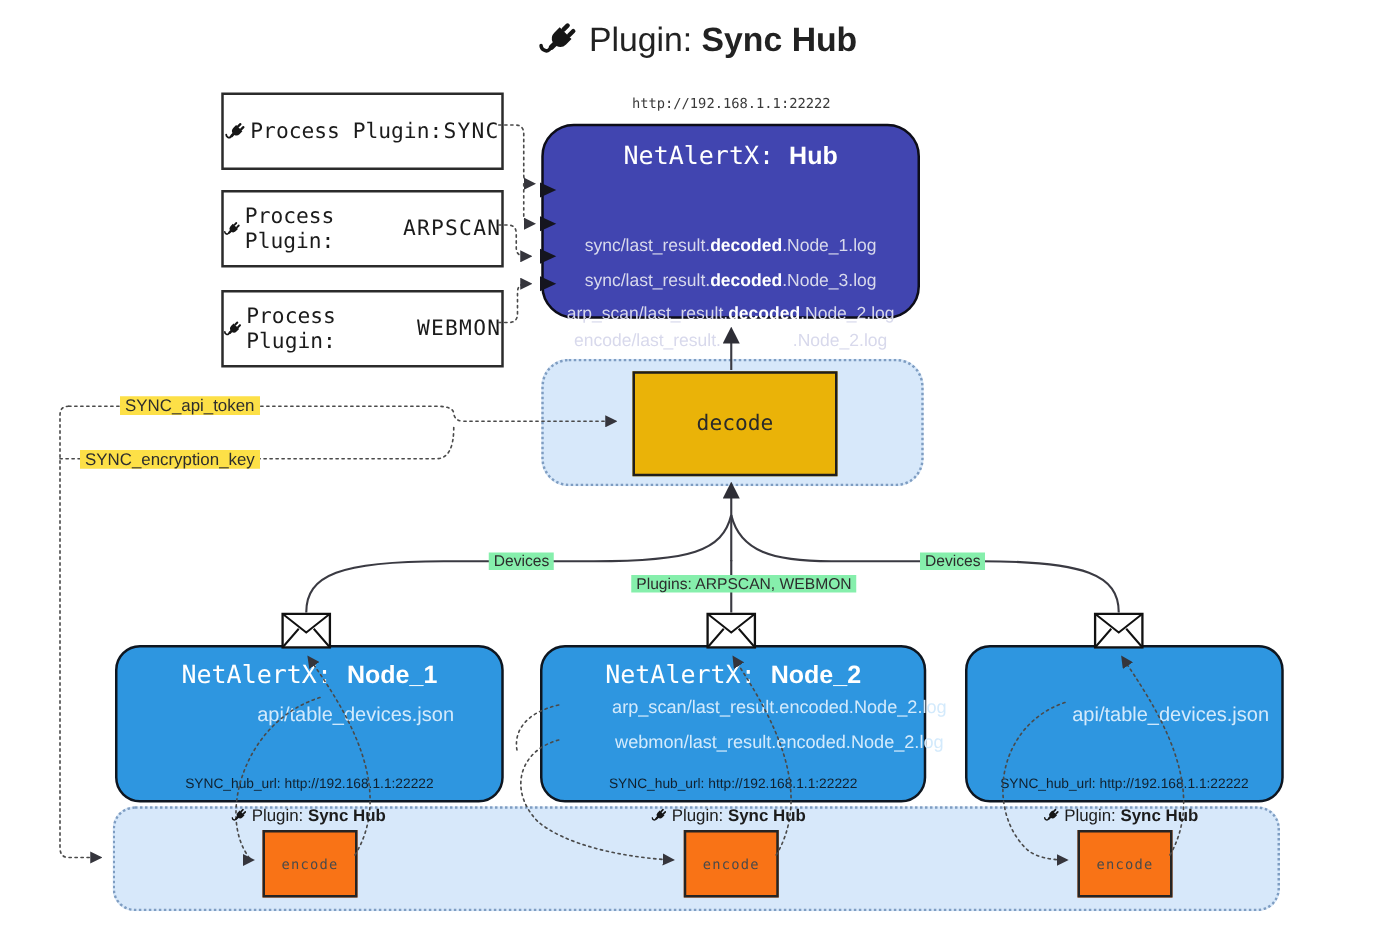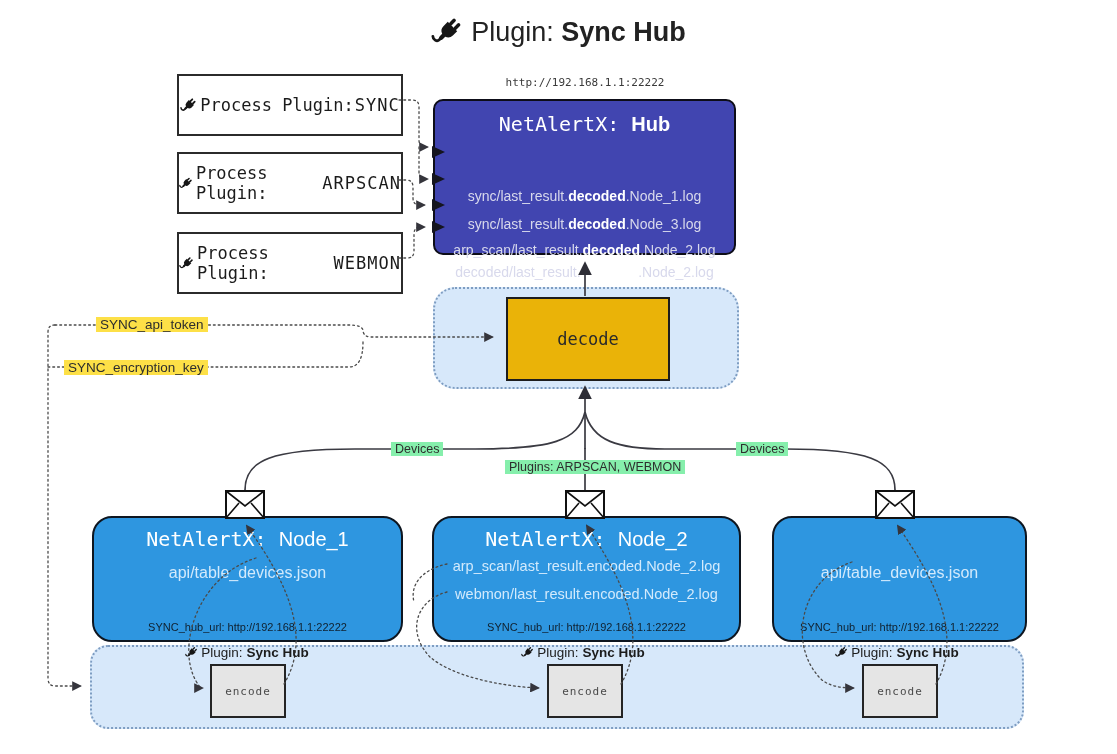--- a/index.html
+++ b/index.html
@@ -10,39 +10,39 @@
   .page-title{position:absolute;left:0;top:16px;width:100%;display:flex;justify-content:center;align-items:center;gap:8px;font-size:27px;color:#222;z-index:2;}
   .page-title b{font-weight:700;}
 
   
   .pbox{position:absolute;background:#fff;border:2px solid #2b2b2b;display:flex;align-items:center;justify-content:center;gap:1px;z-index:2;}
   .pbox .l1{display:flex;align-items:center;gap:3px;font-family:"DejaVu Sans Mono",monospace;font-size:17px;color:#1b1b1b;}
   .pbox .l2{font-family:"DejaVu Sans Mono",monospace;font-size:17px;color:#1b1b1b;letter-spacing:1px;}
 
   
   .hub-url{position:absolute;left:485px;top:76px;width:200px;text-align:center;font-size:11px;color:#3a3a3a;z-index:2;}
-  .hub{position:absolute;left:433px;top:99px;width:299px;height:152px;background:#4145b0;border:2px solid #0d0d18;border-radius:10px;z-index:2;}
+  .hub{position:absolute;left:433px;top:99px;width:299px;height:152px;background:#4145b0;border:2px solid #0d0d18;border-radius:26px;z-index:2;}
   .hub-title{position:absolute;top:11px;width:100%;text-align:center;font-size:20px;color:#ffffff;}
   .hub-line{position:absolute;width:100%;text-align:center;font-size:14px;color:#d8d9ec;line-height:18px;margin-top:42px;}
   .hub-line b{color:#ffffff;font-weight:700;}
 
   
   .dec-wrap{position:absolute;left:433px;top:287px;width:302px;height:98px;background:#d7e8fa;border:2px dotted #7e9dc2;border-radius:22px;z-index:2;}
   .dec-box{position:absolute;left:506px;top:297px;width:160px;height:80px;background:#eab308;border:2px solid #1d1d1d;display:flex;align-items:center;justify-content:center;font-family:"DejaVu Sans Mono",monospace;font-size:17px;color:#2a2a2a;z-index:3;}
 
   
   .node{position:absolute;top:516px;height:122px;background:#2e96e0;border:2px solid #0e1620;border-radius:20px;color:#fff;z-index:2;}
   .node-title{position:absolute;top:9px;width:100%;text-align:center;font-size:20px;color:#fff;}
-  .node-title b{font-weight:400;text-align:right;}
-  .node-line{position:absolute;width:100%;text-align:center;color:#d3eafc;}
+  .node-title b{font-weight:700;text-align:right;}
+  .node-line{position:absolute;width:100%;text-align:center;color:#d3eafc;padding-left:37px;}
   .node-foot{position:absolute;bottom:7px;width:100%;text-align:center;color:#10202e;font-size:11px;}
 
   
   .band{position:absolute;left:90px;top:645px;width:930px;height:80px;background:#d7e8fa;border:2px dotted #7e9dc2;border-radius:18px;z-index:1;}
-  .enc-box{position:absolute;top:664px;width:72px;height:50px;background:#e5e5e5;border:2px solid #242424;display:flex;align-items:center;justify-content:center;font-family:"DejaVu Sans Mono",monospace;font-size:11px;color:#4a4a4a;letter-spacing:1px;z-index:2;}
+  .enc-box{position:absolute;top:664px;width:72px;height:50px;background:#f97316;border:2px solid #242424;display:flex;align-items:center;justify-content:center;font-family:"DejaVu Sans Mono",monospace;font-size:11px;color:#4a4a4a;letter-spacing:1px;z-index:2;}
   .enc-label{position:absolute;top:645px;width:130px;display:flex;align-items:center;justify-content:center;gap:3px;font-size:13.5px;color:#1c1c1c;z-index:9;}
   .enc-label b{font-weight:700;}
 
   
   .flabel{position:absolute;background:#fde047;font-size:13.5px;color:#2d2d2d;padding:0 4px;z-index:9;}
   .devlabel{position:absolute;background:#86efac;font-size:12.5px;color:#2d2d2d;padding:0 4px;z-index:9;}
 
   
   .env{position:absolute;top:490px;width:40px;height:29px;z-index:9;}
 
@@ -101,21 +101,21 @@
       </div>
     <div class="l2">WEBMON</div>
   </div>
 
   <div class="hub-url mono">http://192.168.1.1:22222</div>
   <div class="hub">
     <div class="hub-title"><span class="mono">NetAlertX: </span><b>Hub</b></div>
     <div class="hub-line" style="top:44px;"><span>sync/last_result.</span><b>decoded</b><span>.Node_1.log</span></div>
     <div class="hub-line" style="top:72px;"><span>sync/last_result.</span><b>decoded</b><span>.Node_3.log</span></div>
     <div class="hub-line" style="top:98px;"><span>arp_scan/last_result.</span><b>decoded</b><span>.Node_2.log</span></div>
-    <div class="hub-line" style="top:120px;"><span>decoded/last_result.</span><b>decoded</b><span>.Node_2.log</span></div>
+    <div class="hub-line" style="top:120px;"><span>encode/last_result.</span><b>decoded</b><span>.Node_2.log</span></div>
   </div>
 
   <div class="dec-wrap"></div>
   <div class="dec-box">decode</div>
 
   <div class="flabel" style="left:96px;top:317px;">SYNC_api_token</div>
   <div class="flabel" style="left:64px;top:360px;">SYNC_encryption_key</div>
 
   <div class="devlabel" style="left:391px;top:442px;">Devices</div>
   <div class="devlabel" style="left:505px;top:460px;">Plugins: ARPSCAN, WEBMON</div>

